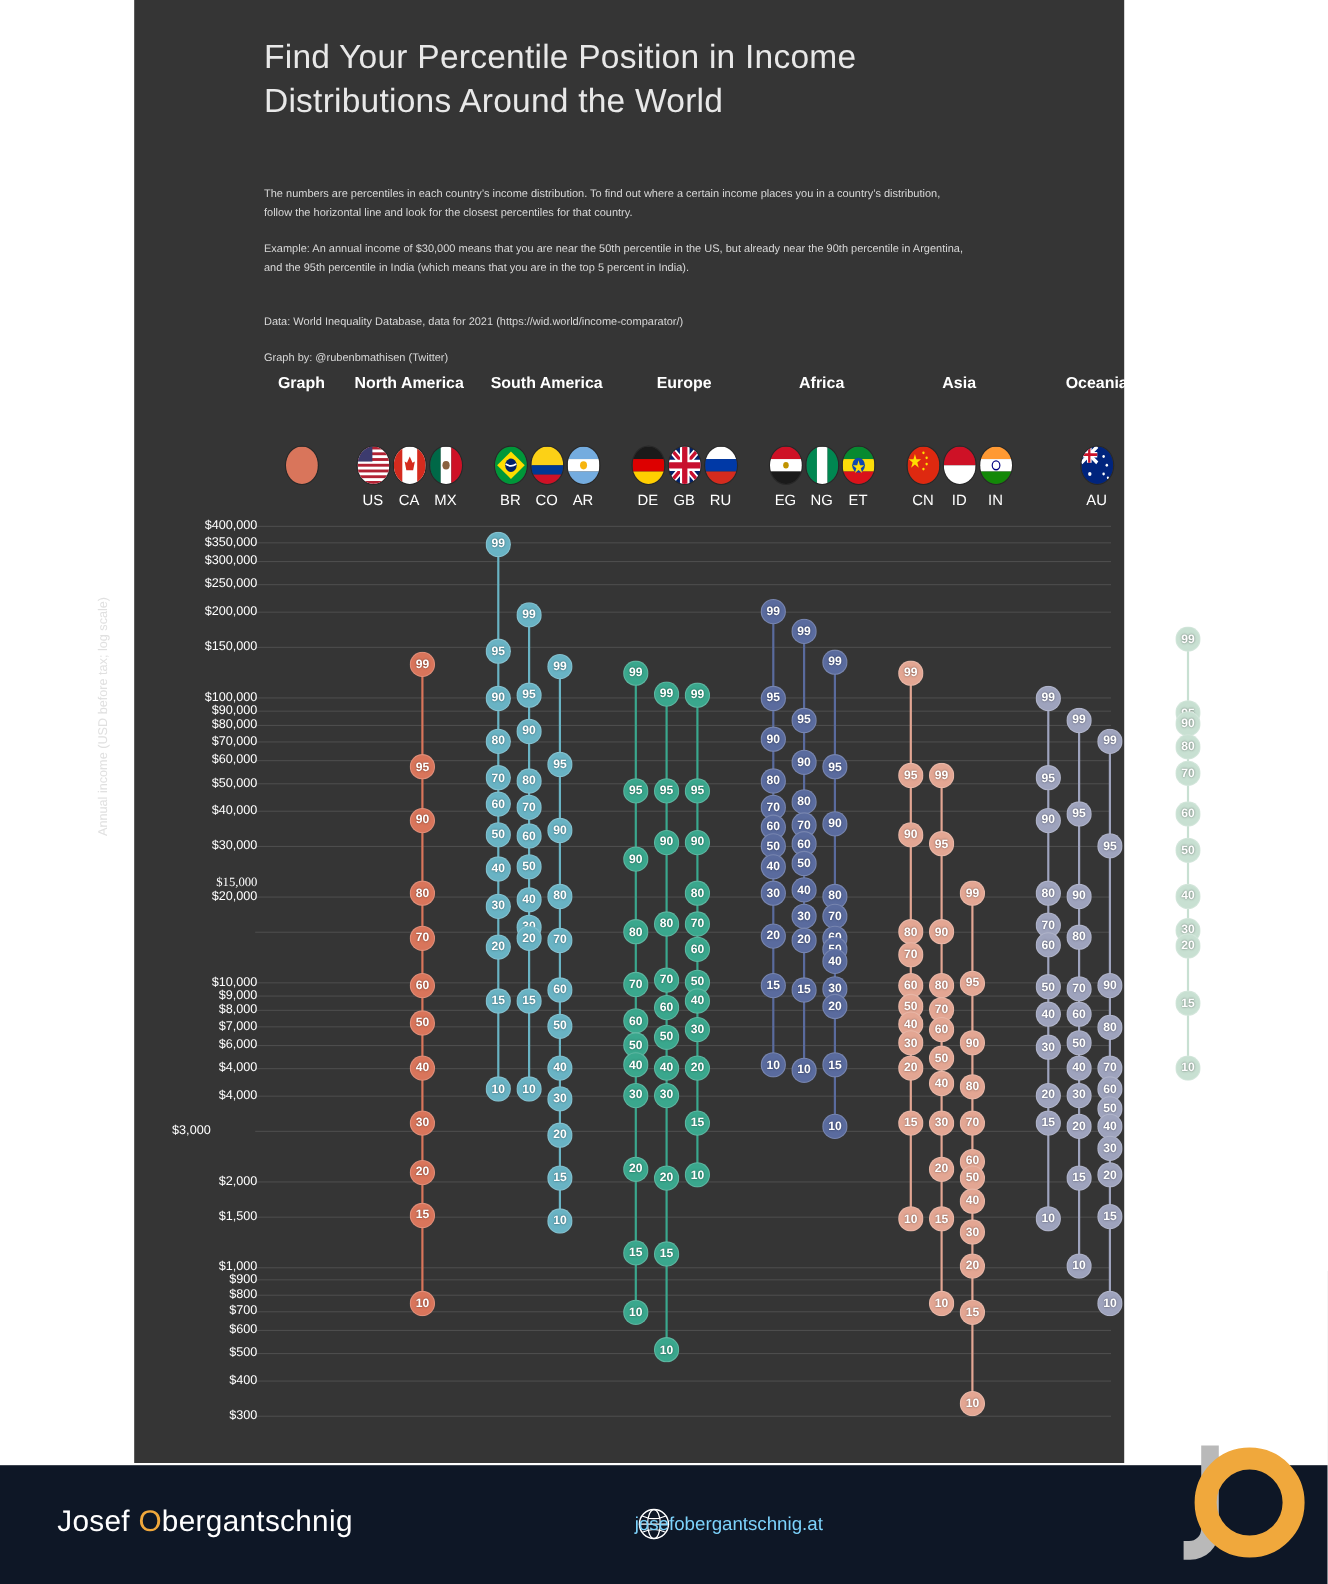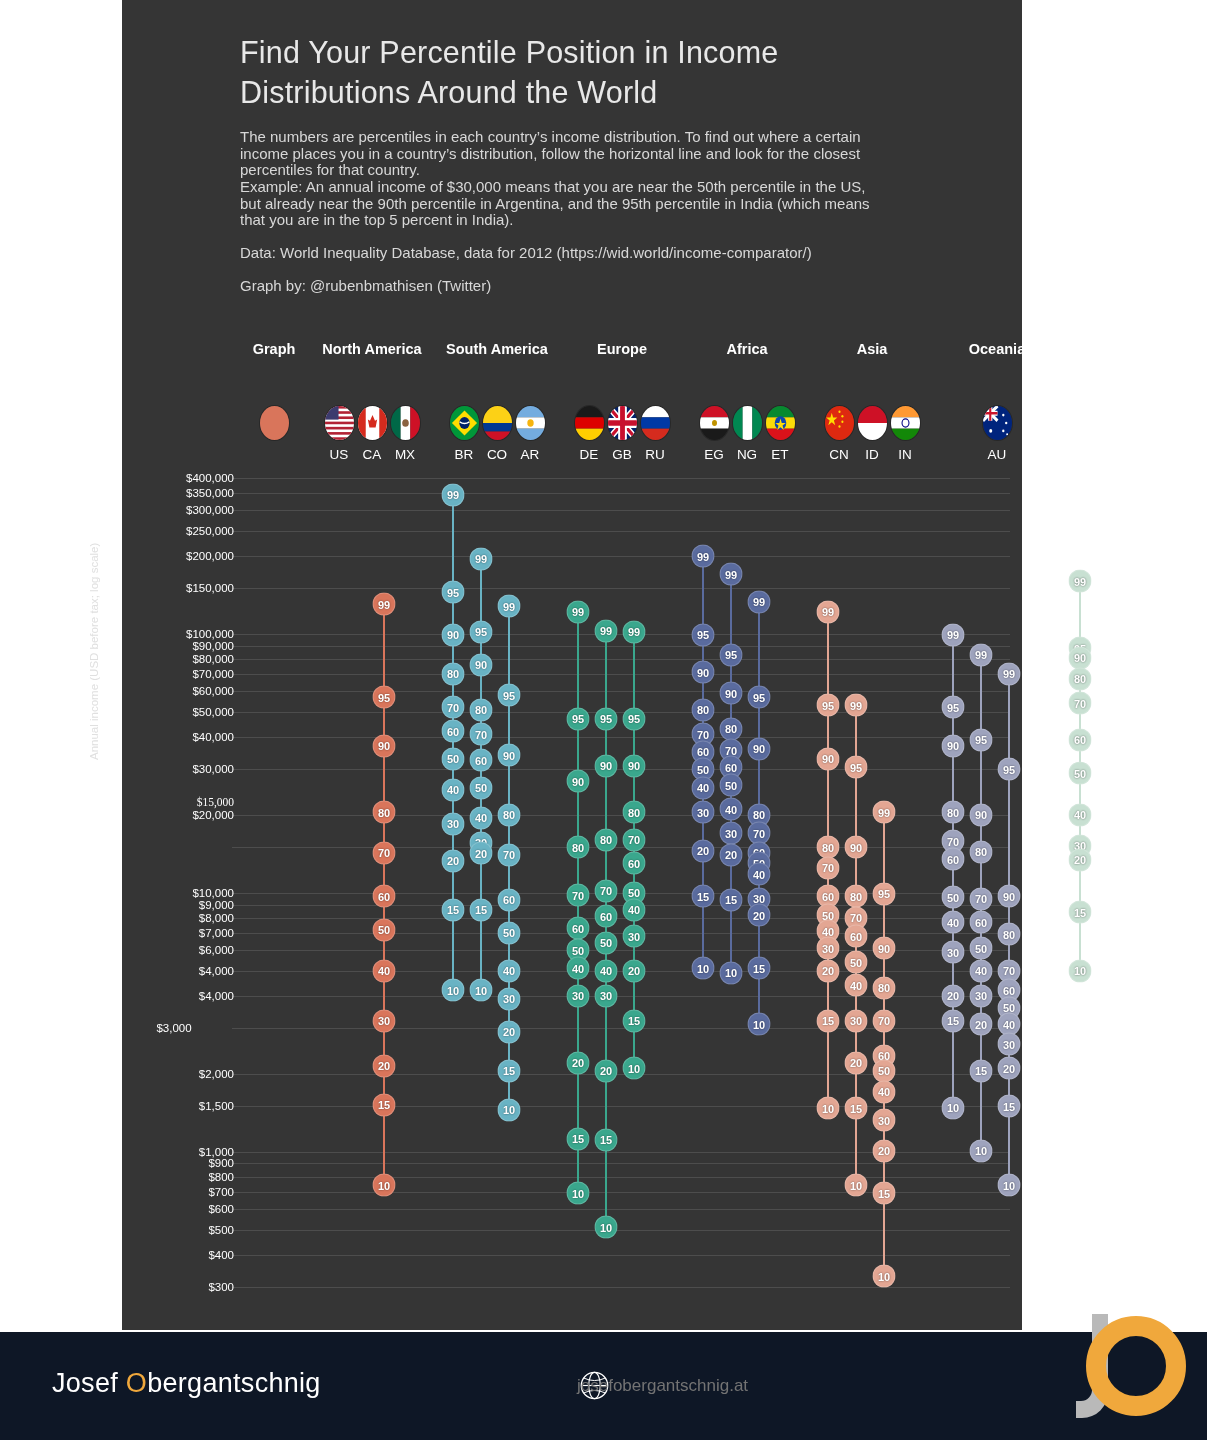--- a/index.html
+++ b/index.html
@@ -17,21 +17,21 @@
     background: #353535;
   }
 
   .title {
     position: absolute; left: 118px; top: 32px; width: 700px;
     font-size: 30.5px; line-height: 40px; font-weight: 400;
     color: #e8e8e8; letter-spacing: .2px;
   }
   .para {
     position: absolute; left: 118px; width: 640px;
-    font-size: 15px; line-height: 16.5px; color: #d8d8d8;
+    font-size: 10px; line-height: 16.5px; color: #d8d8d8; margin-top: 40px;
   }
   .p1 { top: 129px; }
   .p2 { top: 179px; }
   .p3 { top: 245px; }
   .p4 { top: 278px; }
 
   
   .regions { position: absolute; left: 0; top: 340px; width: 900px; height: 130px; }
   .region {
     position: absolute; text-align: center;
@@ -82,36 +82,36 @@
     position: absolute; left: 0; top: 1332px; width: 1207px; height: 108px;
     background: #0e1726;
   }
   .brand {
     position: absolute; left: 52px; top: 36px;
     font-size: 27px; color: #ffffff; letter-spacing: .3px;
   }
   .brand .accent { color: #f0a83c; }
   .site {
     position: absolute; left: 577px; top: 44px;
-    font-size: 17px; color: #737373;
+    font-size: 17px; color: #7dd3fc;
   }
   .globe { position: absolute; left: 578px; top: 37px; width: 33px; height: 33px; }
   .jo-logo { position: absolute; right: 18px; top: -28px; width: 135px; height: 135px; }
 </style>
 </head>
 <body>
 
 <div id="root">
 
   <div class="poster">
 
     <div class="title">Find Your Percentile Position in Income Distributions Around the World</div>
     <div class="para p1">The numbers are percentiles in each country’s income distribution. To find out where a certain income places you in a country’s distribution, follow the horizontal line and look for the closest percentiles for that country.</div>
     <div class="para p2">Example: An annual income of $30,000 means that you are near the 50th percentile in the US, but already near the 90th percentile in Argentina, and the 95th percentile in India (which means that you are in the top 5 percent in India).</div>
-    <div class="para p3">Data: World Inequality Database, data for 2012  (https://wid.world/income-comparator/)</div>
+    <div class="para p3">Data: World Inequality Database, data for 2021  (https://wid.world/income-comparator/)</div>
     <div class="para p4">Graph by: @rubenbmathisen (Twitter)</div>
 
     <div class="regions" id="regions">
         <div class="region" style="left: 108px; width: 88px; top: 0px;">
           <div>Graph</div>
           <div class="flagrow">
             <span class="flag">
               <svg viewBox="0 0 30 30" preserveAspectRatio="none">
                 <rect width="30" height="30" fill="#d9755b"></rect>
               </svg>

